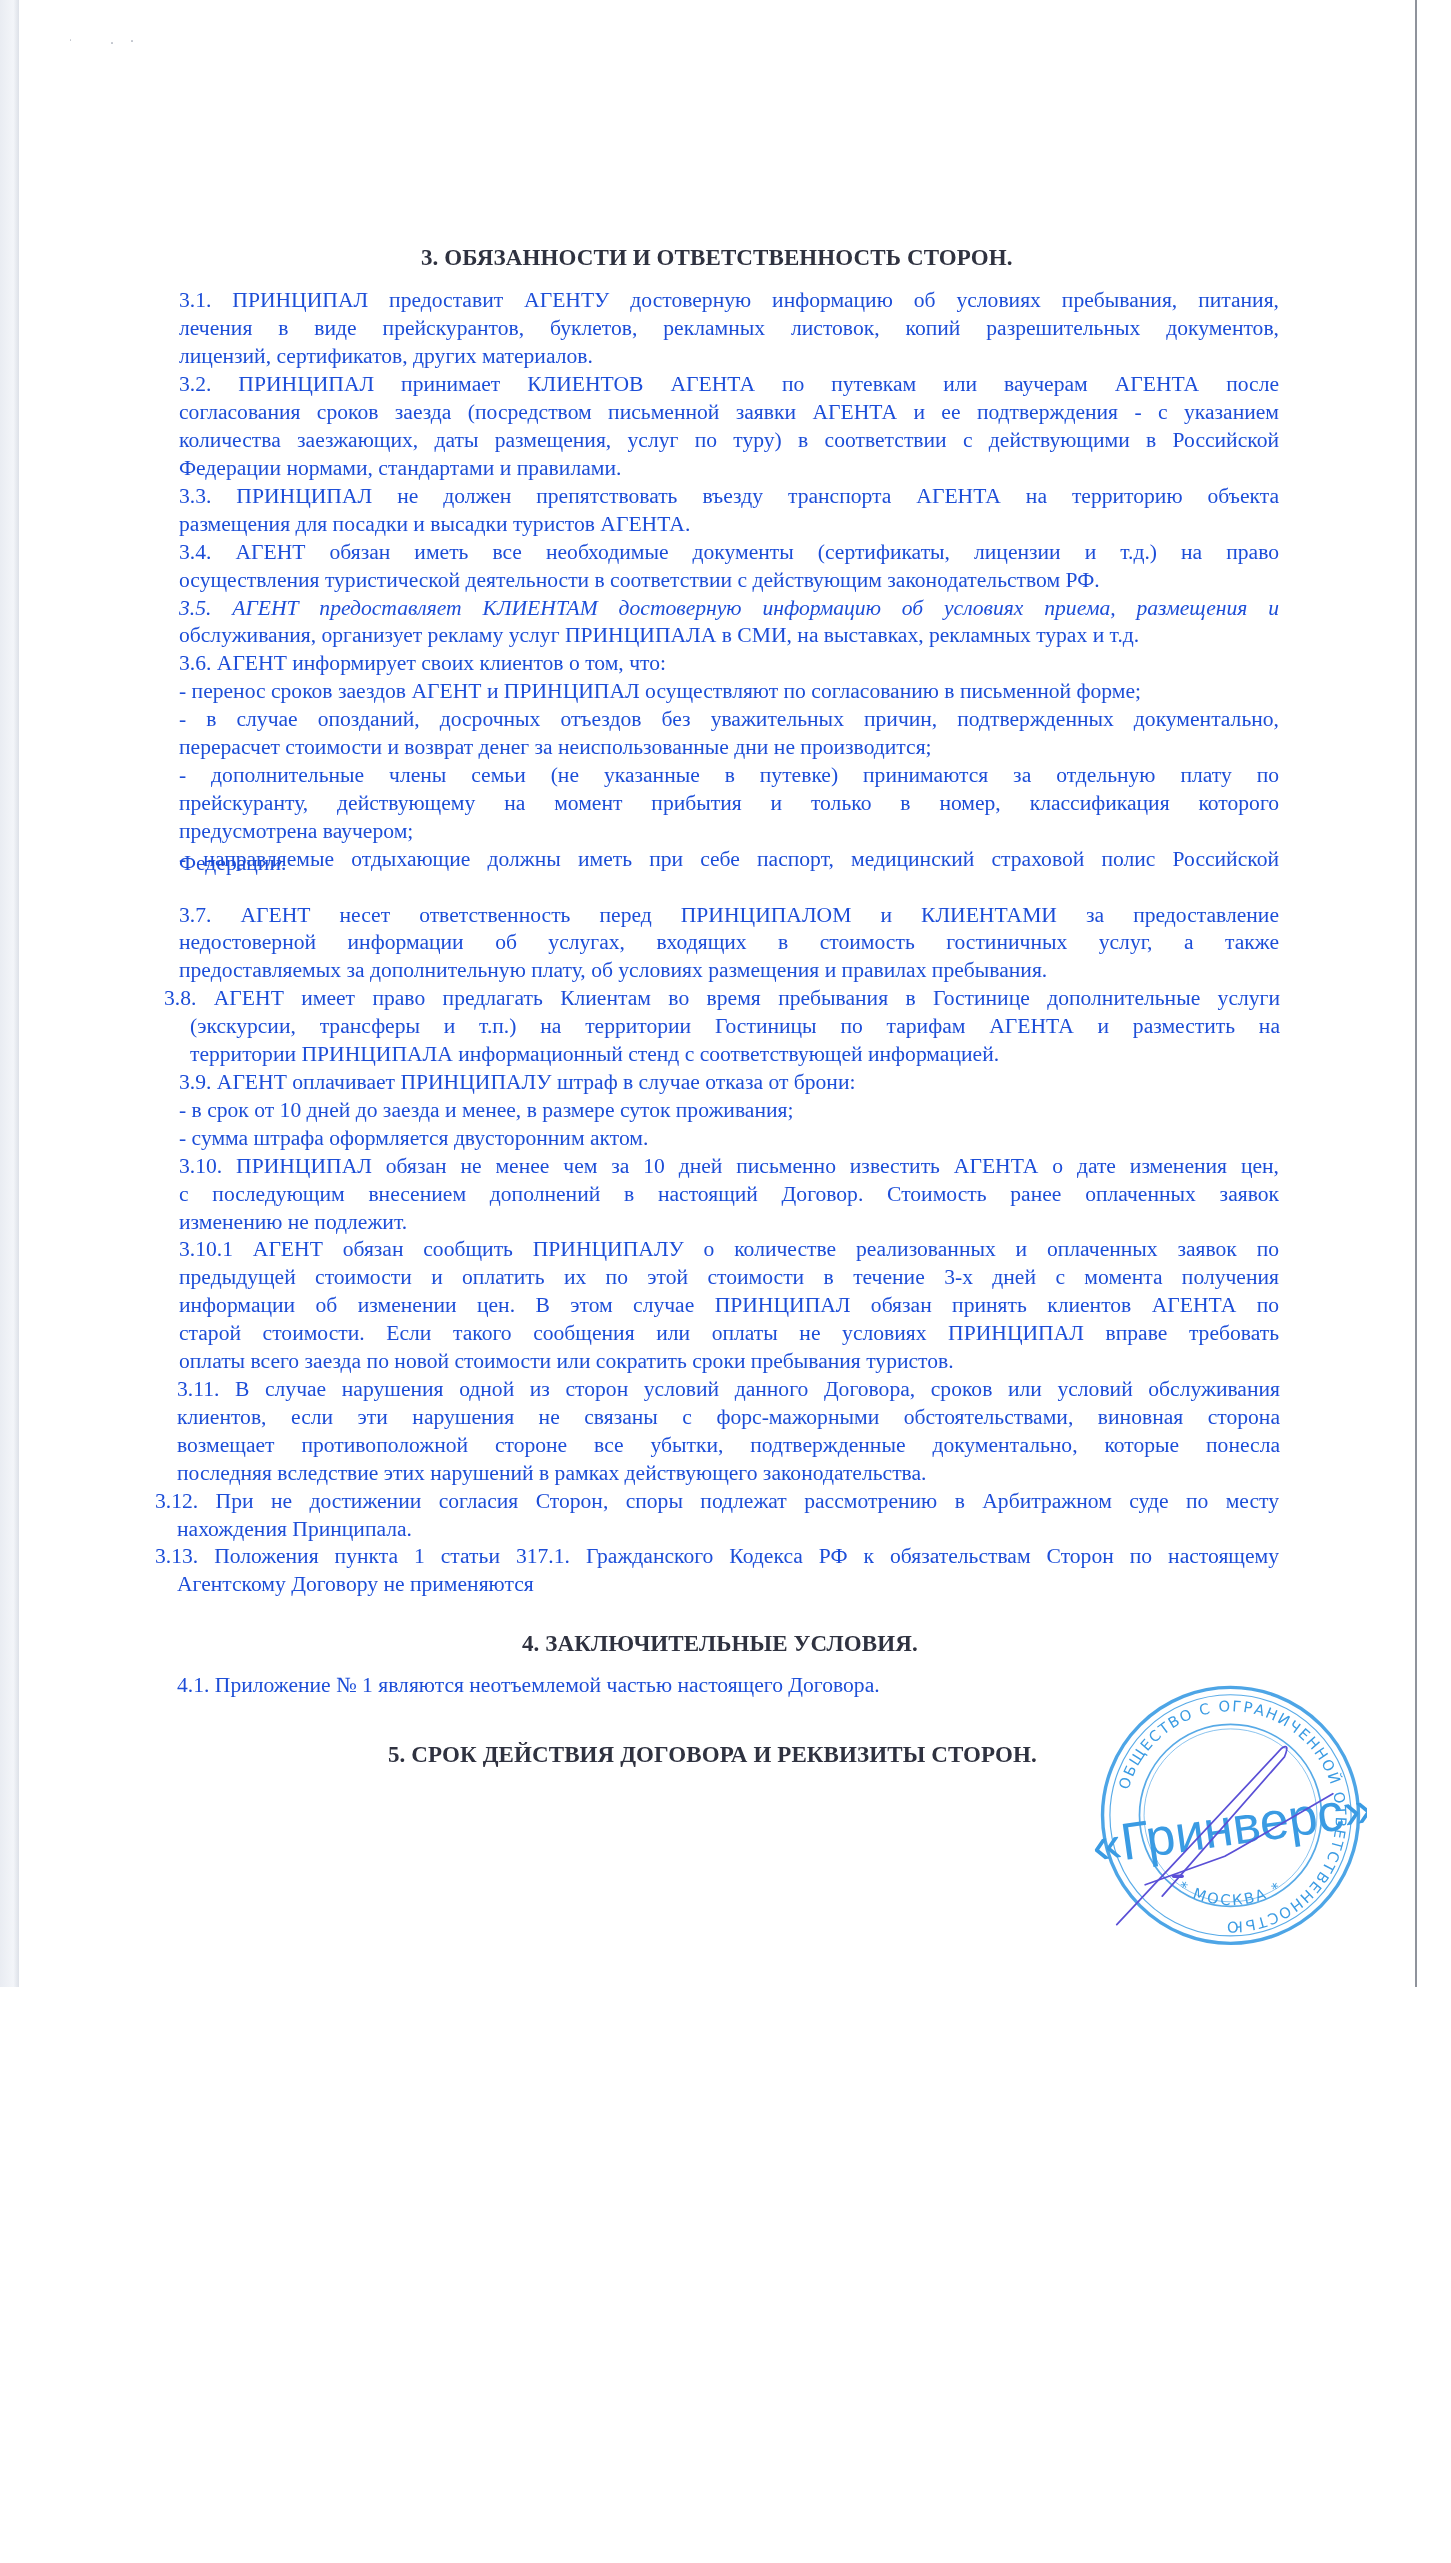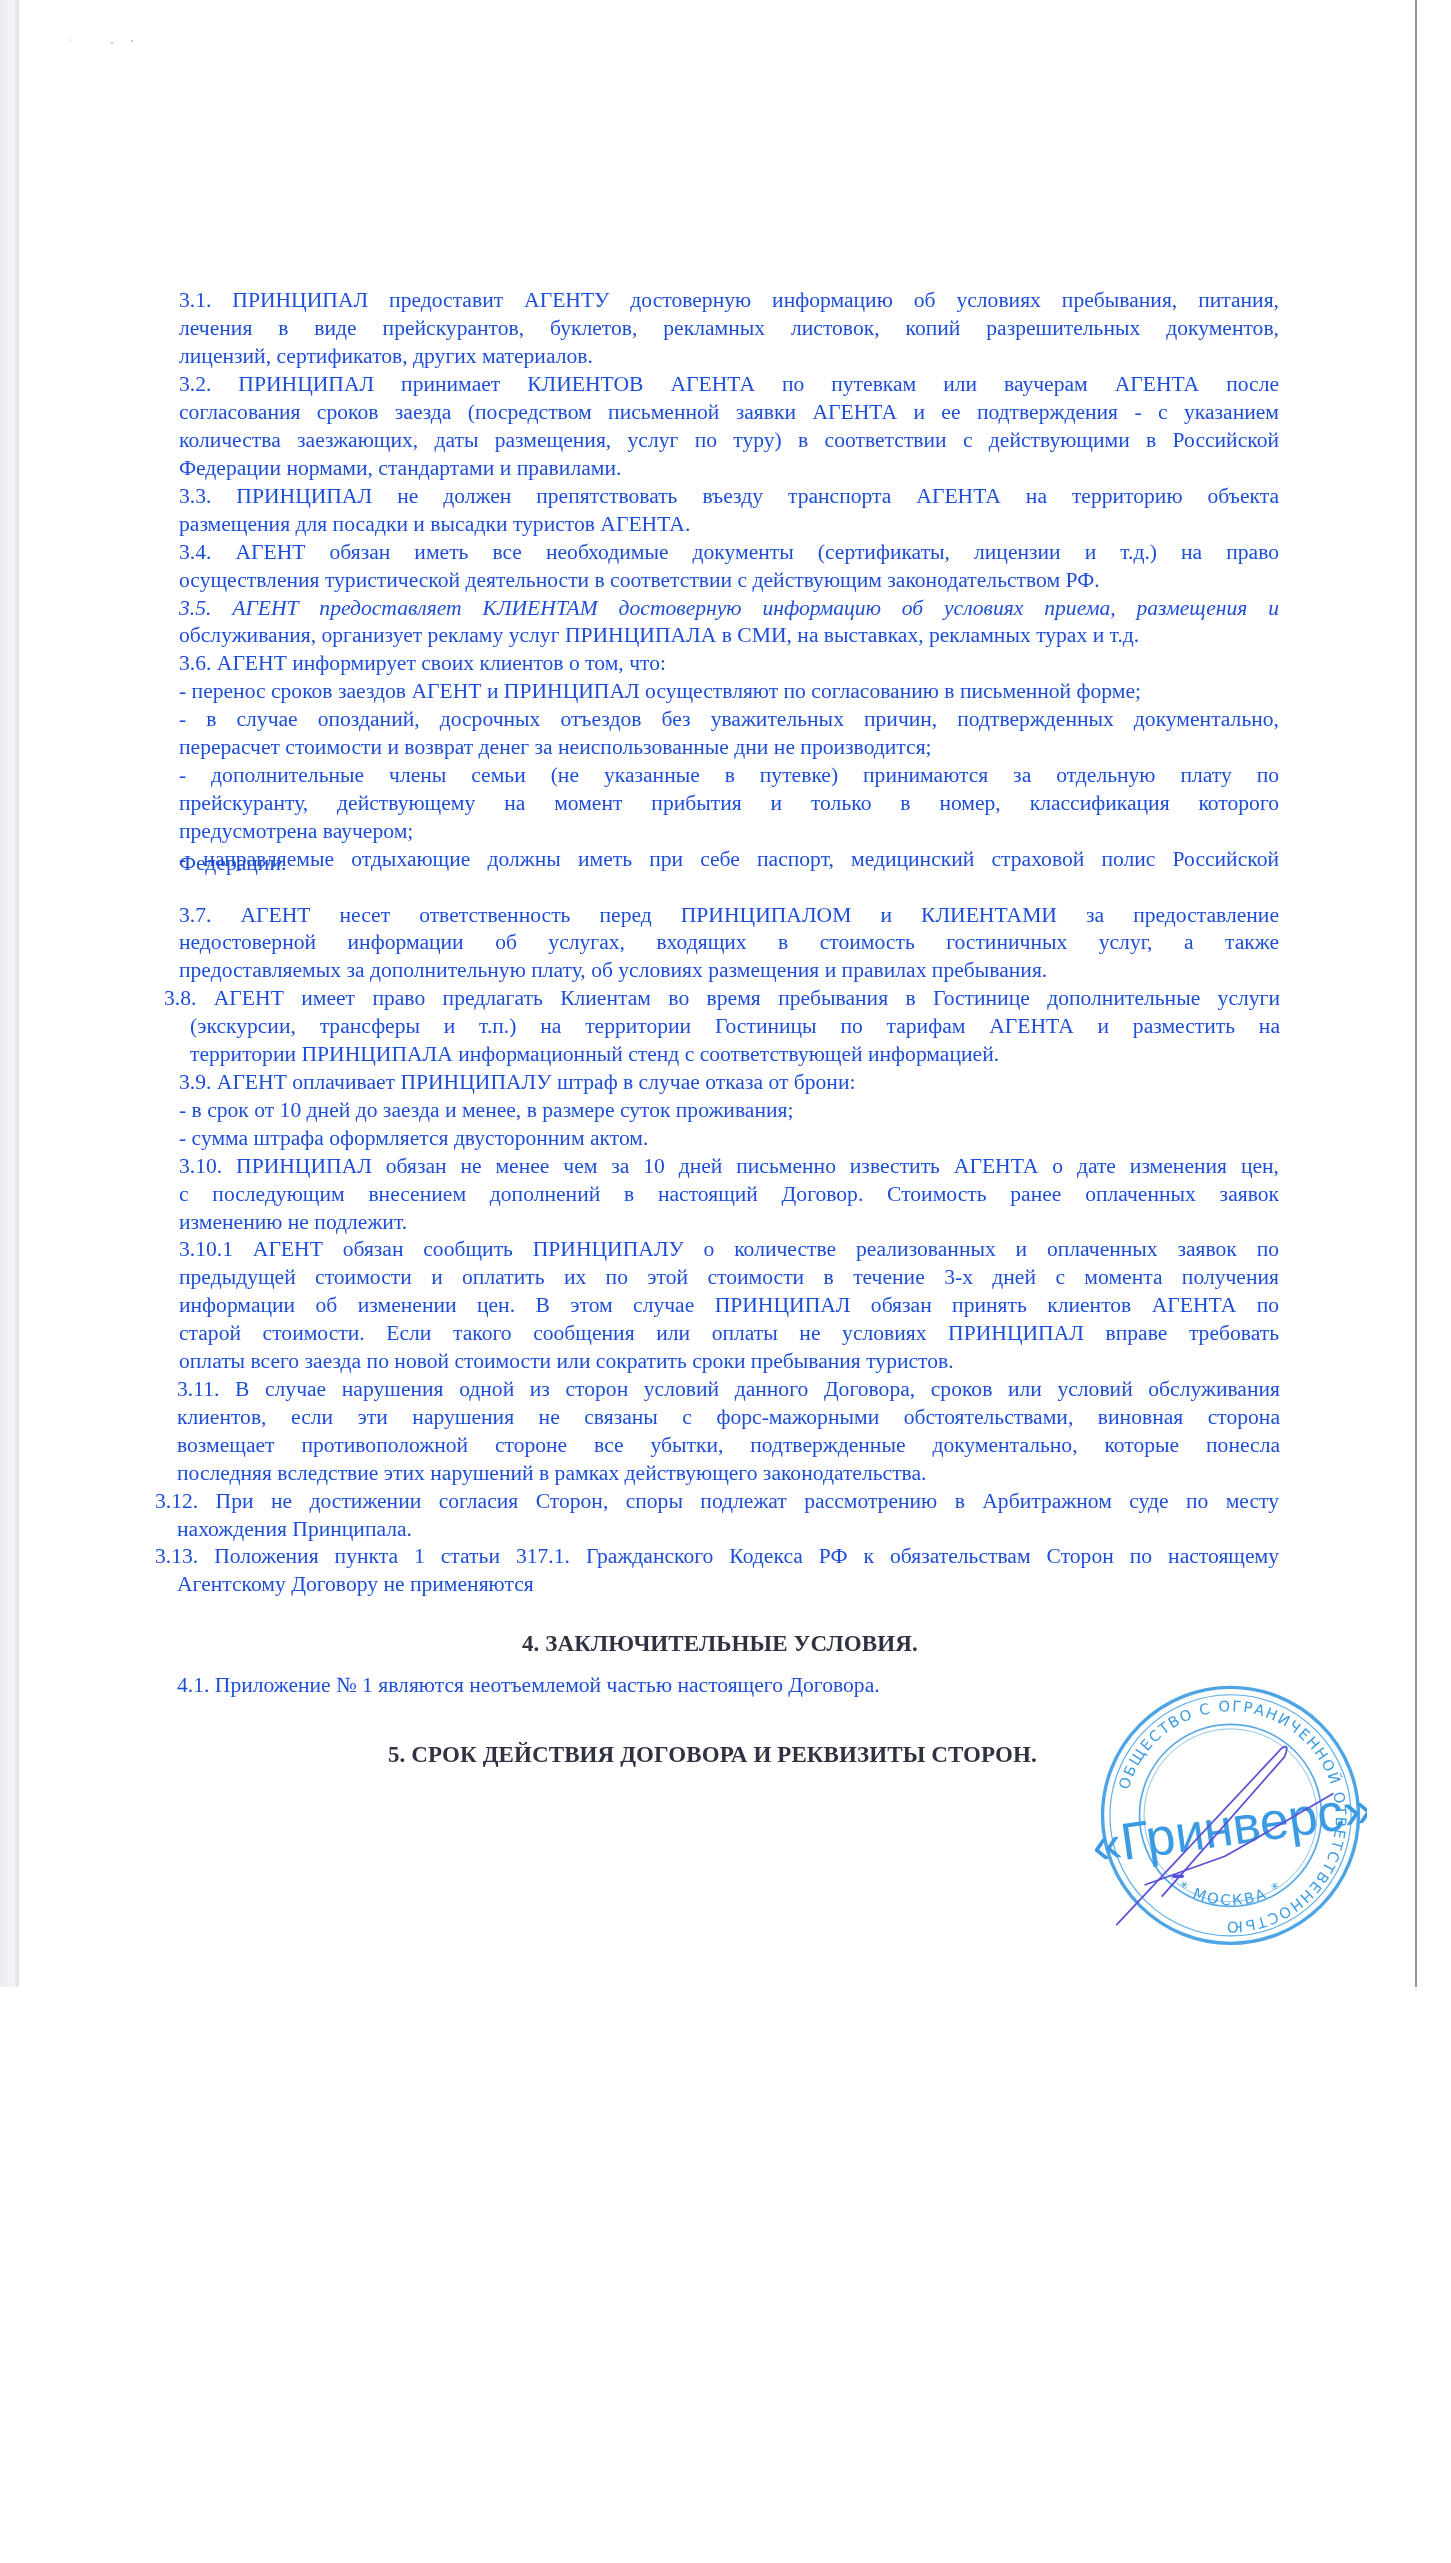--- a/index.html
+++ b/index.html
@@ -43,20 +43,21 @@
 
 <div id="scan">
   <div id="left-strip"></div>
   <div id="right-edge"></div>
   <div class="specks">
     <span class="speck" style="left:12.5px;top:4.6px"></span>
     <span class="speck" style="left:54px;top:8px"></span>
     <span class="speck" style="left:74px;top:5.7px"></span>
   </div>
 
+  <div class="heading" id="h3" style="left:421px;top:244px;">3. ОБЯЗАННОСТИ И ОТВЕТСТВЕННОСТЬ СТОРОН.</div>
 
   <div id="sec3-lines">
       <div class="line just" style="left: 179px; top: 286px; width: 1100px;">3.1. ПРИНЦИПАЛ предоставит АГЕНТУ достоверную информацию об условиях пребывания, питания,</div>
       <div class="line just" style="left: 179px; top: 314px; width: 1100px;">лечения в виде прейскурантов, буклетов, рекламных листовок, копий разрешительных документов,</div>
       <div class="line" style="left: 179px; top: 342px;">лицензий, сертификатов,  других материалов.</div>
       <div class="line just" style="left: 179px; top: 370px; width: 1100px;">3.2. ПРИНЦИПАЛ принимает КЛИЕНТОВ АГЕНТА по путевкам или ваучерам АГЕНТА после</div>
       <div class="line just" style="left: 179px; top: 398px; width: 1100px;">согласования сроков заезда (посредством письменной заявки АГЕНТА и ее подтверждения - с указанием</div>
       <div class="line just" style="left: 179px; top: 426px; width: 1100px;">количества заезжающих, даты размещения, услуг по туру) в соответствии с действующими в Российской</div>
       <div class="line" style="left: 179px; top: 454px;">Федерации нормами, стандартами и правилами.</div>
       <div class="line just" style="left: 179px; top: 482px; width: 1100px;">3.3. ПРИНЦИПАЛ не должен препятствовать въезду транспорта АГЕНТА на территорию объекта</div>

